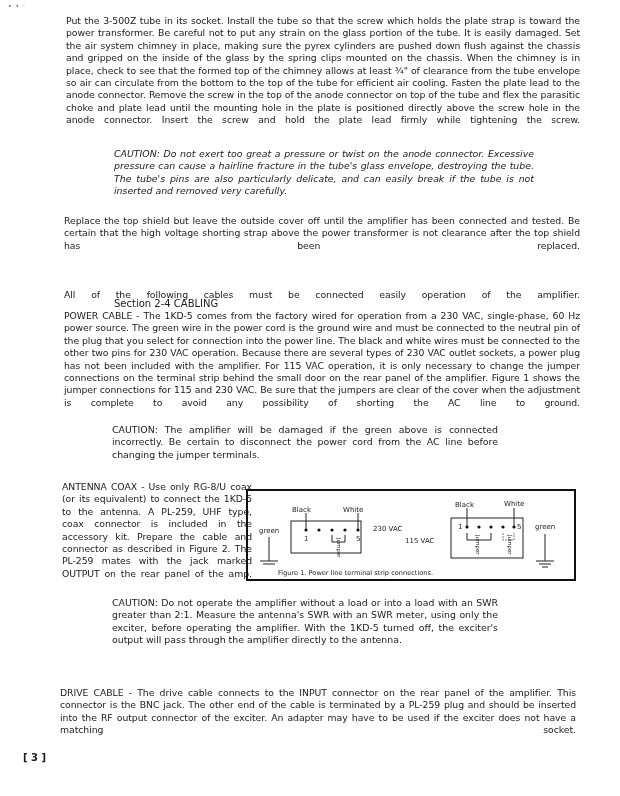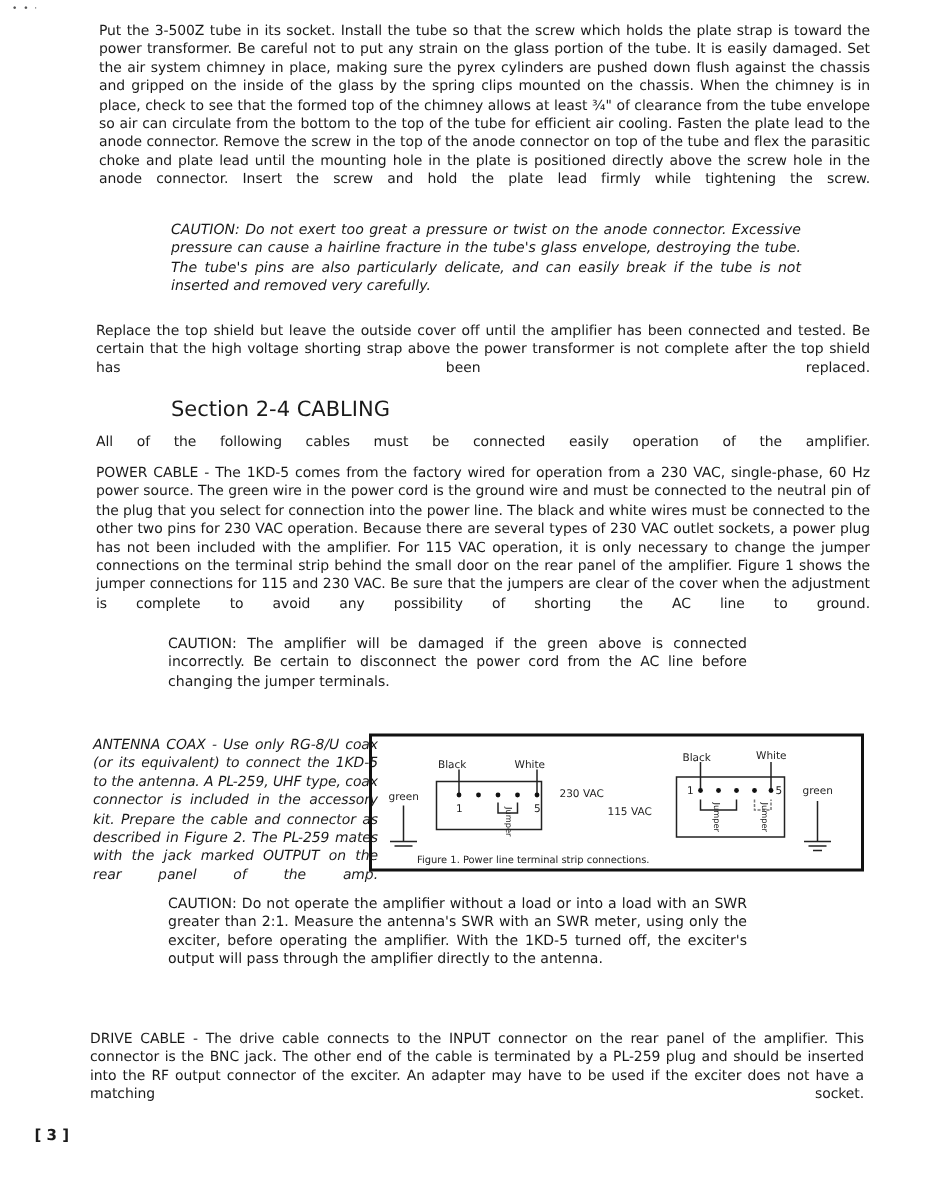--- a/index.html
+++ b/index.html
@@ -9,50 +9,50 @@
   }
   .para {
     position: absolute; font-size: 9.3px; line-height: 12.4px;
     text-align: justify; letter-spacing: -0.05px;
   }
   .para::after { content: ""; display: inline-block; width: 100%; }
   .last-left { text-align-last: left; }
   .caution {
     position: absolute; font-size: 9.4px; line-height: 12.4px; text-align: justify;
   }
-  .heading { position: absolute; font-size: 14px; }
+  .heading { position: absolute; font-size: 10px; margin-top: 33px; }
   .dots { position: absolute; left: 8px; top: 2px; font-size: 6px; color: #555; letter-spacing: 1px; }
   .page-num { position: absolute; left: 23px; top: 752px; font-size: 10px; font-weight: bold; }
   .fig {
     position: absolute; left: 246px; top: 489px; width: 330px; height: 92px;
     border: 2px solid #111; box-sizing: border-box;
   }
   .fig svg { position: absolute; left: 0; top: 0; }
   .fig text { font-family: "DejaVu Sans", sans-serif; fill: #222; }
 </style>
 </head>
 <body>
 
 <div class="dots">• • ·</div>
 
 <div class="para" style="left:66px; top:15px; width:514px;">Put the 3-500Z tube in its socket. Install the tube so that the screw which holds the plate strap is toward the power transformer. Be careful not to put any strain on the glass portion of the tube. It is easily damaged. Set the air system chimney in place, making sure the pyrex cylinders are pushed down flush against the chassis and gripped on the inside of the glass by the spring clips mounted on the chassis. When the chimney is in place, check to see that the formed top of the chimney allows at least ¾" of clearance from the tube envelope so air can circulate from the bottom to the top of the tube for efficient air cooling. Fasten the plate lead to the anode connector. Remove the screw in the top of the anode connector on top of the tube and flex the parasitic choke and plate lead until the mounting hole in the plate is positioned directly above the screw hole in the anode connector. Insert the screw and hold the plate lead firmly while tightening the screw.</div>
 
 <div class="caution" style="left:114px; top:148px; width:420px;font-style:italic;">CAUTION: Do not exert too great a pressure or twist on the anode connector. Excessive pressure can cause a hairline fracture in the tube's glass envelope, destroying the tube. The tube's pins are also particularly delicate, and can easily break if the tube is not inserted and removed very carefully.</div>
 
-<div class="para" style="left:64px; top:215px; width:516px;">Replace the top shield but leave the outside cover off until the amplifier has been connected and tested. Be certain that the high voltage shorting strap above the power transformer is not complete after the top shield has been replaced.</div>
+<div class="para" style="left:64px; top:215px; width:516px;">Replace the top shield but leave the outside cover off until the amplifier has been connected and tested. Be certain that the high voltage shorting strap above the power transformer is not clearance after the top shield has been replaced.</div>
 
 <div class="heading" style="left:114px; top:265px;">Section 2-4    CABLING</div>
 
 <div class="para last-left" style="left:64px; top:289px; width:516px;">All of the following cables must be connected easily operation of the amplifier.</div>
 
 <div class="para" style="left:64px; top:310px; width:516px;">POWER CABLE - The 1KD-5 comes from the factory wired for operation from a 230 VAC, single-phase, 60 Hz power source. The green wire in the power cord is the ground wire and must be connected to the neutral pin of the plug that you select for connection into the power line. The black and white wires must be connected to the other two pins for 230 VAC operation. Because there are several types of 230 VAC outlet sockets, a power plug has not been included with the amplifier. For 115 VAC operation, it is only necessary to change the jumper connections on the terminal strip behind the small door on the rear panel of the amplifier. Figure 1 shows the jumper connections for 115 and 230 VAC. Be sure that the jumpers are clear of the cover when the adjustment is complete to avoid any possibility of shorting the AC line to ground.</div>
 
 <div class="caution" style="left:112px; top:424px; width:386px;">CAUTION: The amplifier will be damaged if the green above is connected incorrectly. Be certain to disconnect the power cord from the AC line before changing the jumper terminals.</div>
 
-<div class="para" style="left:62px; top:491px; width:190px;font-style:italic;">ANTENNA COAX - Use only RG-8/U coax (or its equivalent) to connect the 1KD-5 to the antenna. A PL-259, UHF type, coax connector is included in the accessory kit. Prepare the cable and connector as described in Figure 2. The PL-259 mates with the jack marked OUTPUT on the rear panel of the amp.</div>
+<div class="para" style="left:62px; top:481px; width:190px;">ANTENNA COAX - Use only RG-8/U coax (or its equivalent) to connect the 1KD-5 to the antenna. A PL-259, UHF type, coax connector is included in the accessory kit. Prepare the cable and connector as described in Figure 2. The PL-259 mates with the jack marked OUTPUT on the rear panel of the amp.</div>
 
 <div class="fig">
   <svg width="330" height="92" viewBox="0 0 330 92">
 
     <g>
       <rect x="43" y="30" width="70" height="32" fill="none" stroke="#222" stroke-width="1"></rect>
       <text x="44" y="21" font-size="7">Black</text>
       <text x="95" y="21" font-size="7">White</text>
       <line x1="58" y1="22" x2="58" y2="39" stroke="#222" stroke-width="1"></line>
       <line x1="110" y1="22" x2="110" y2="39" stroke="#222" stroke-width="1"></line>

